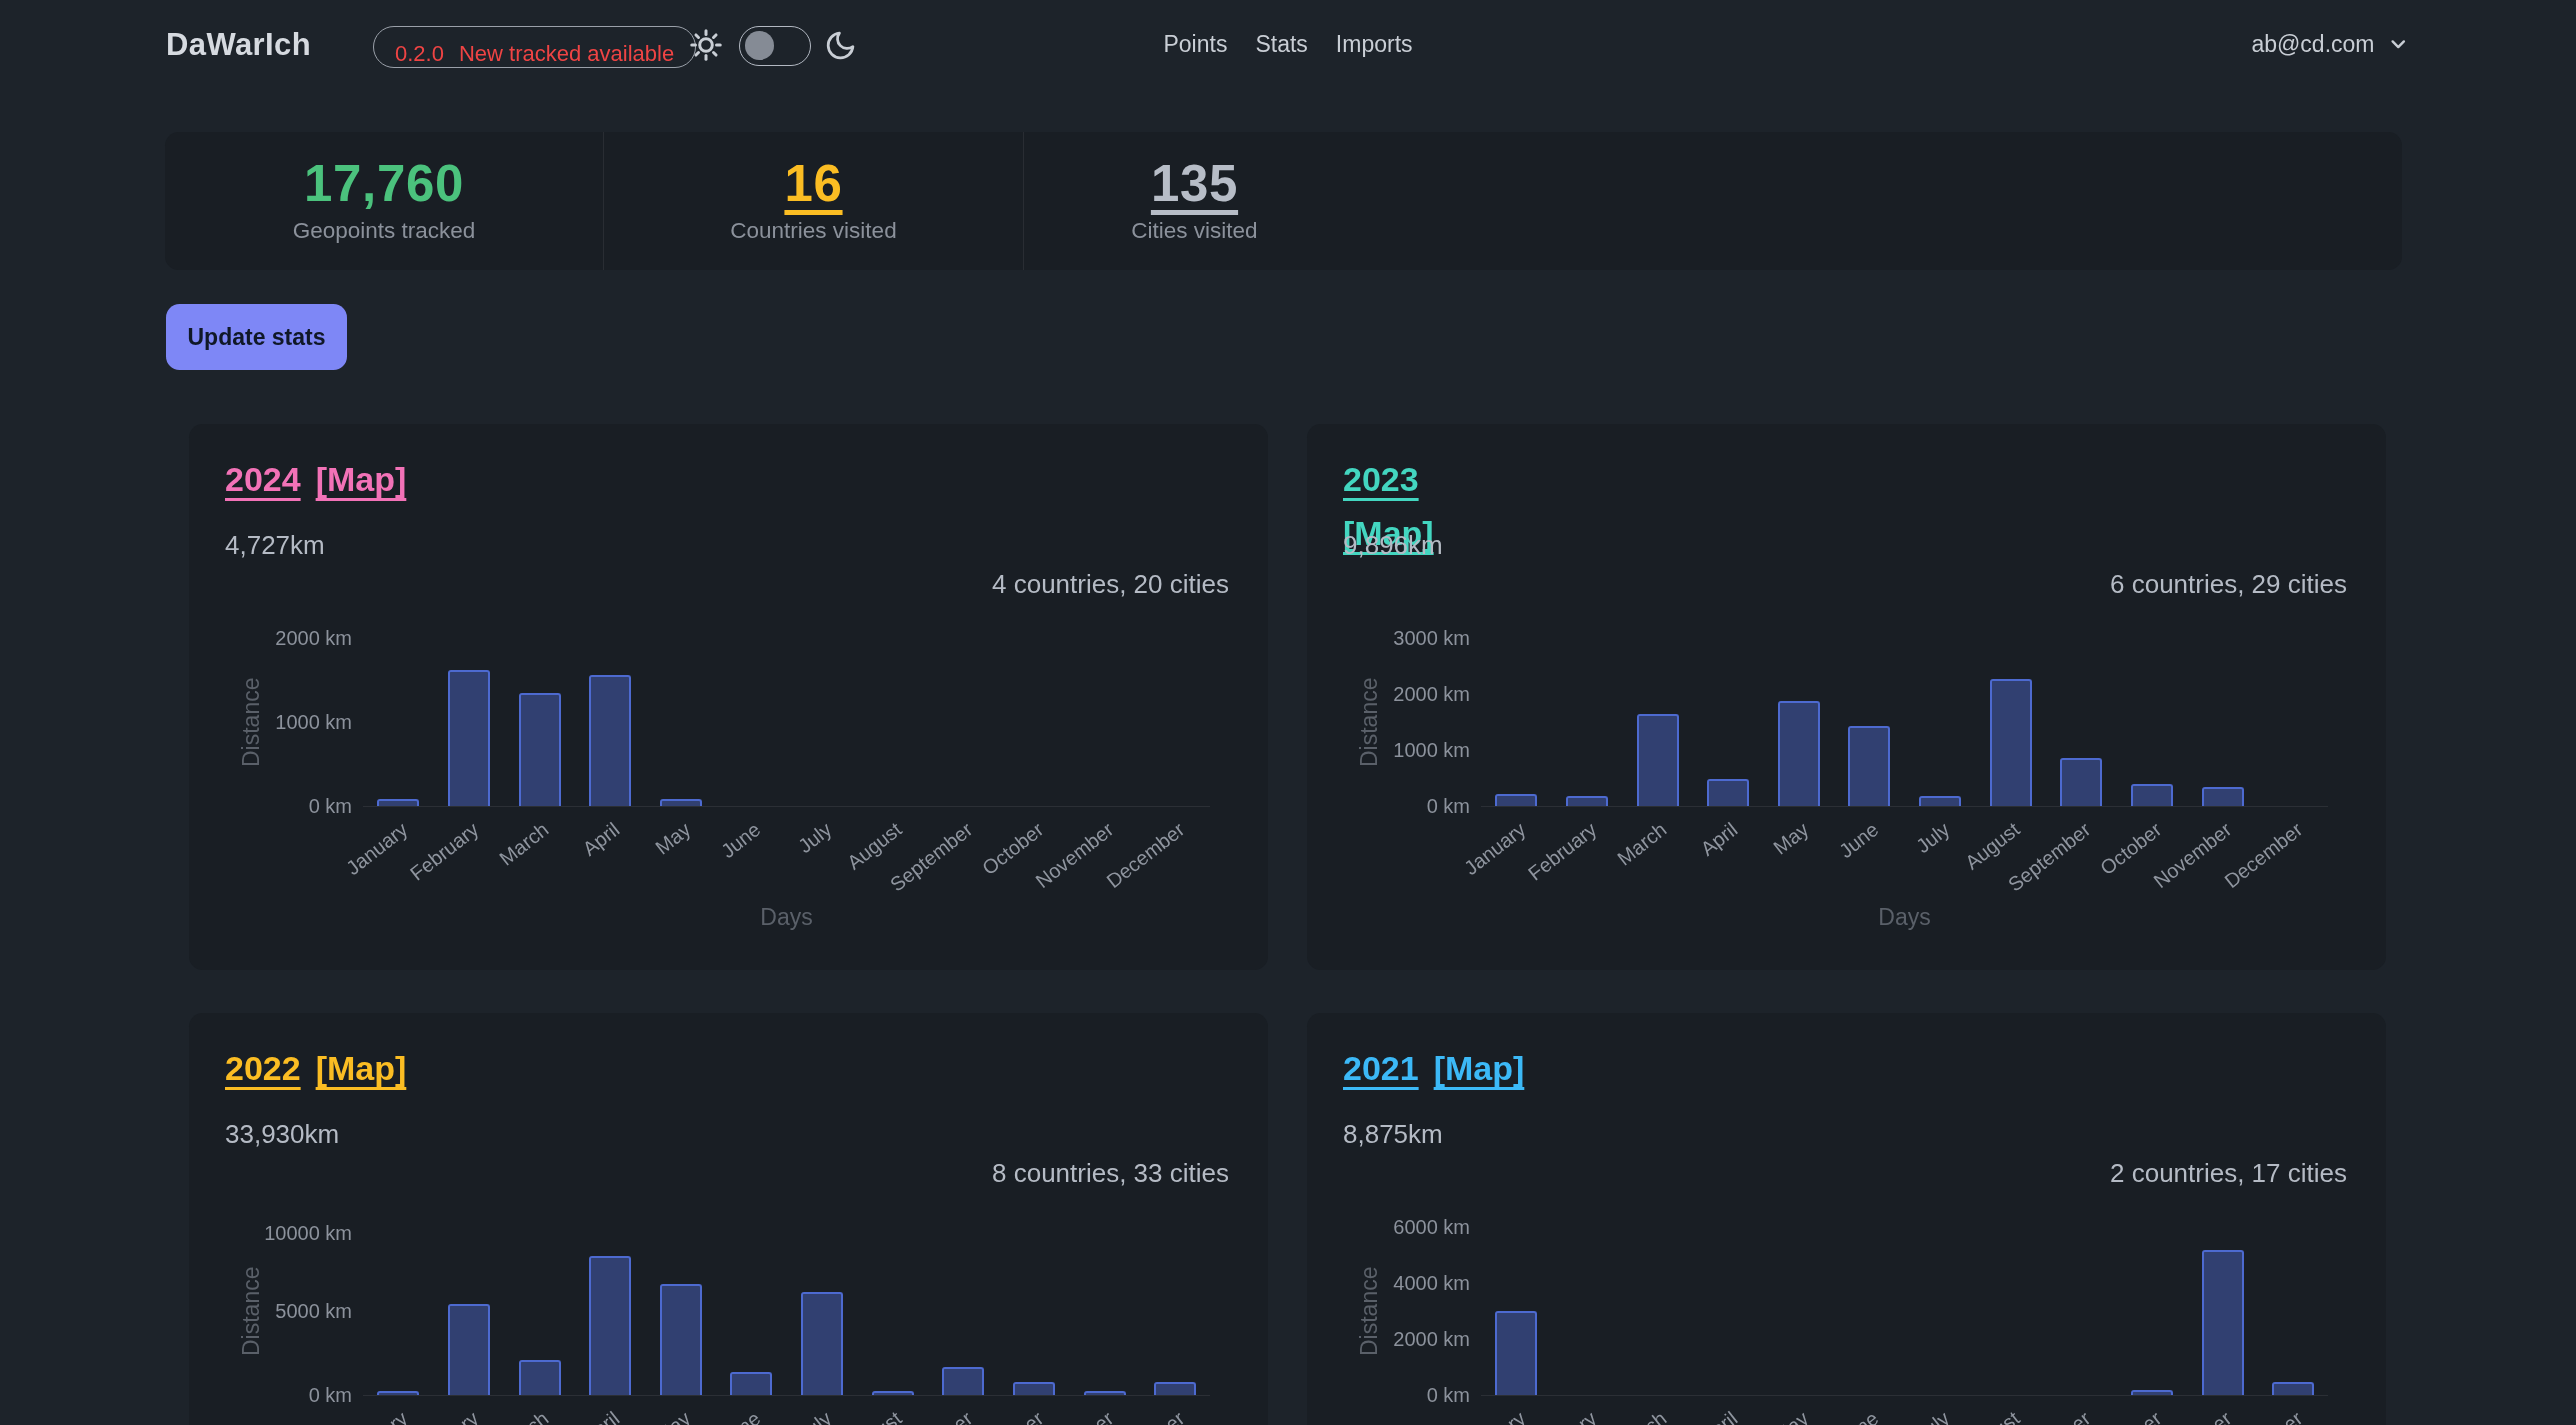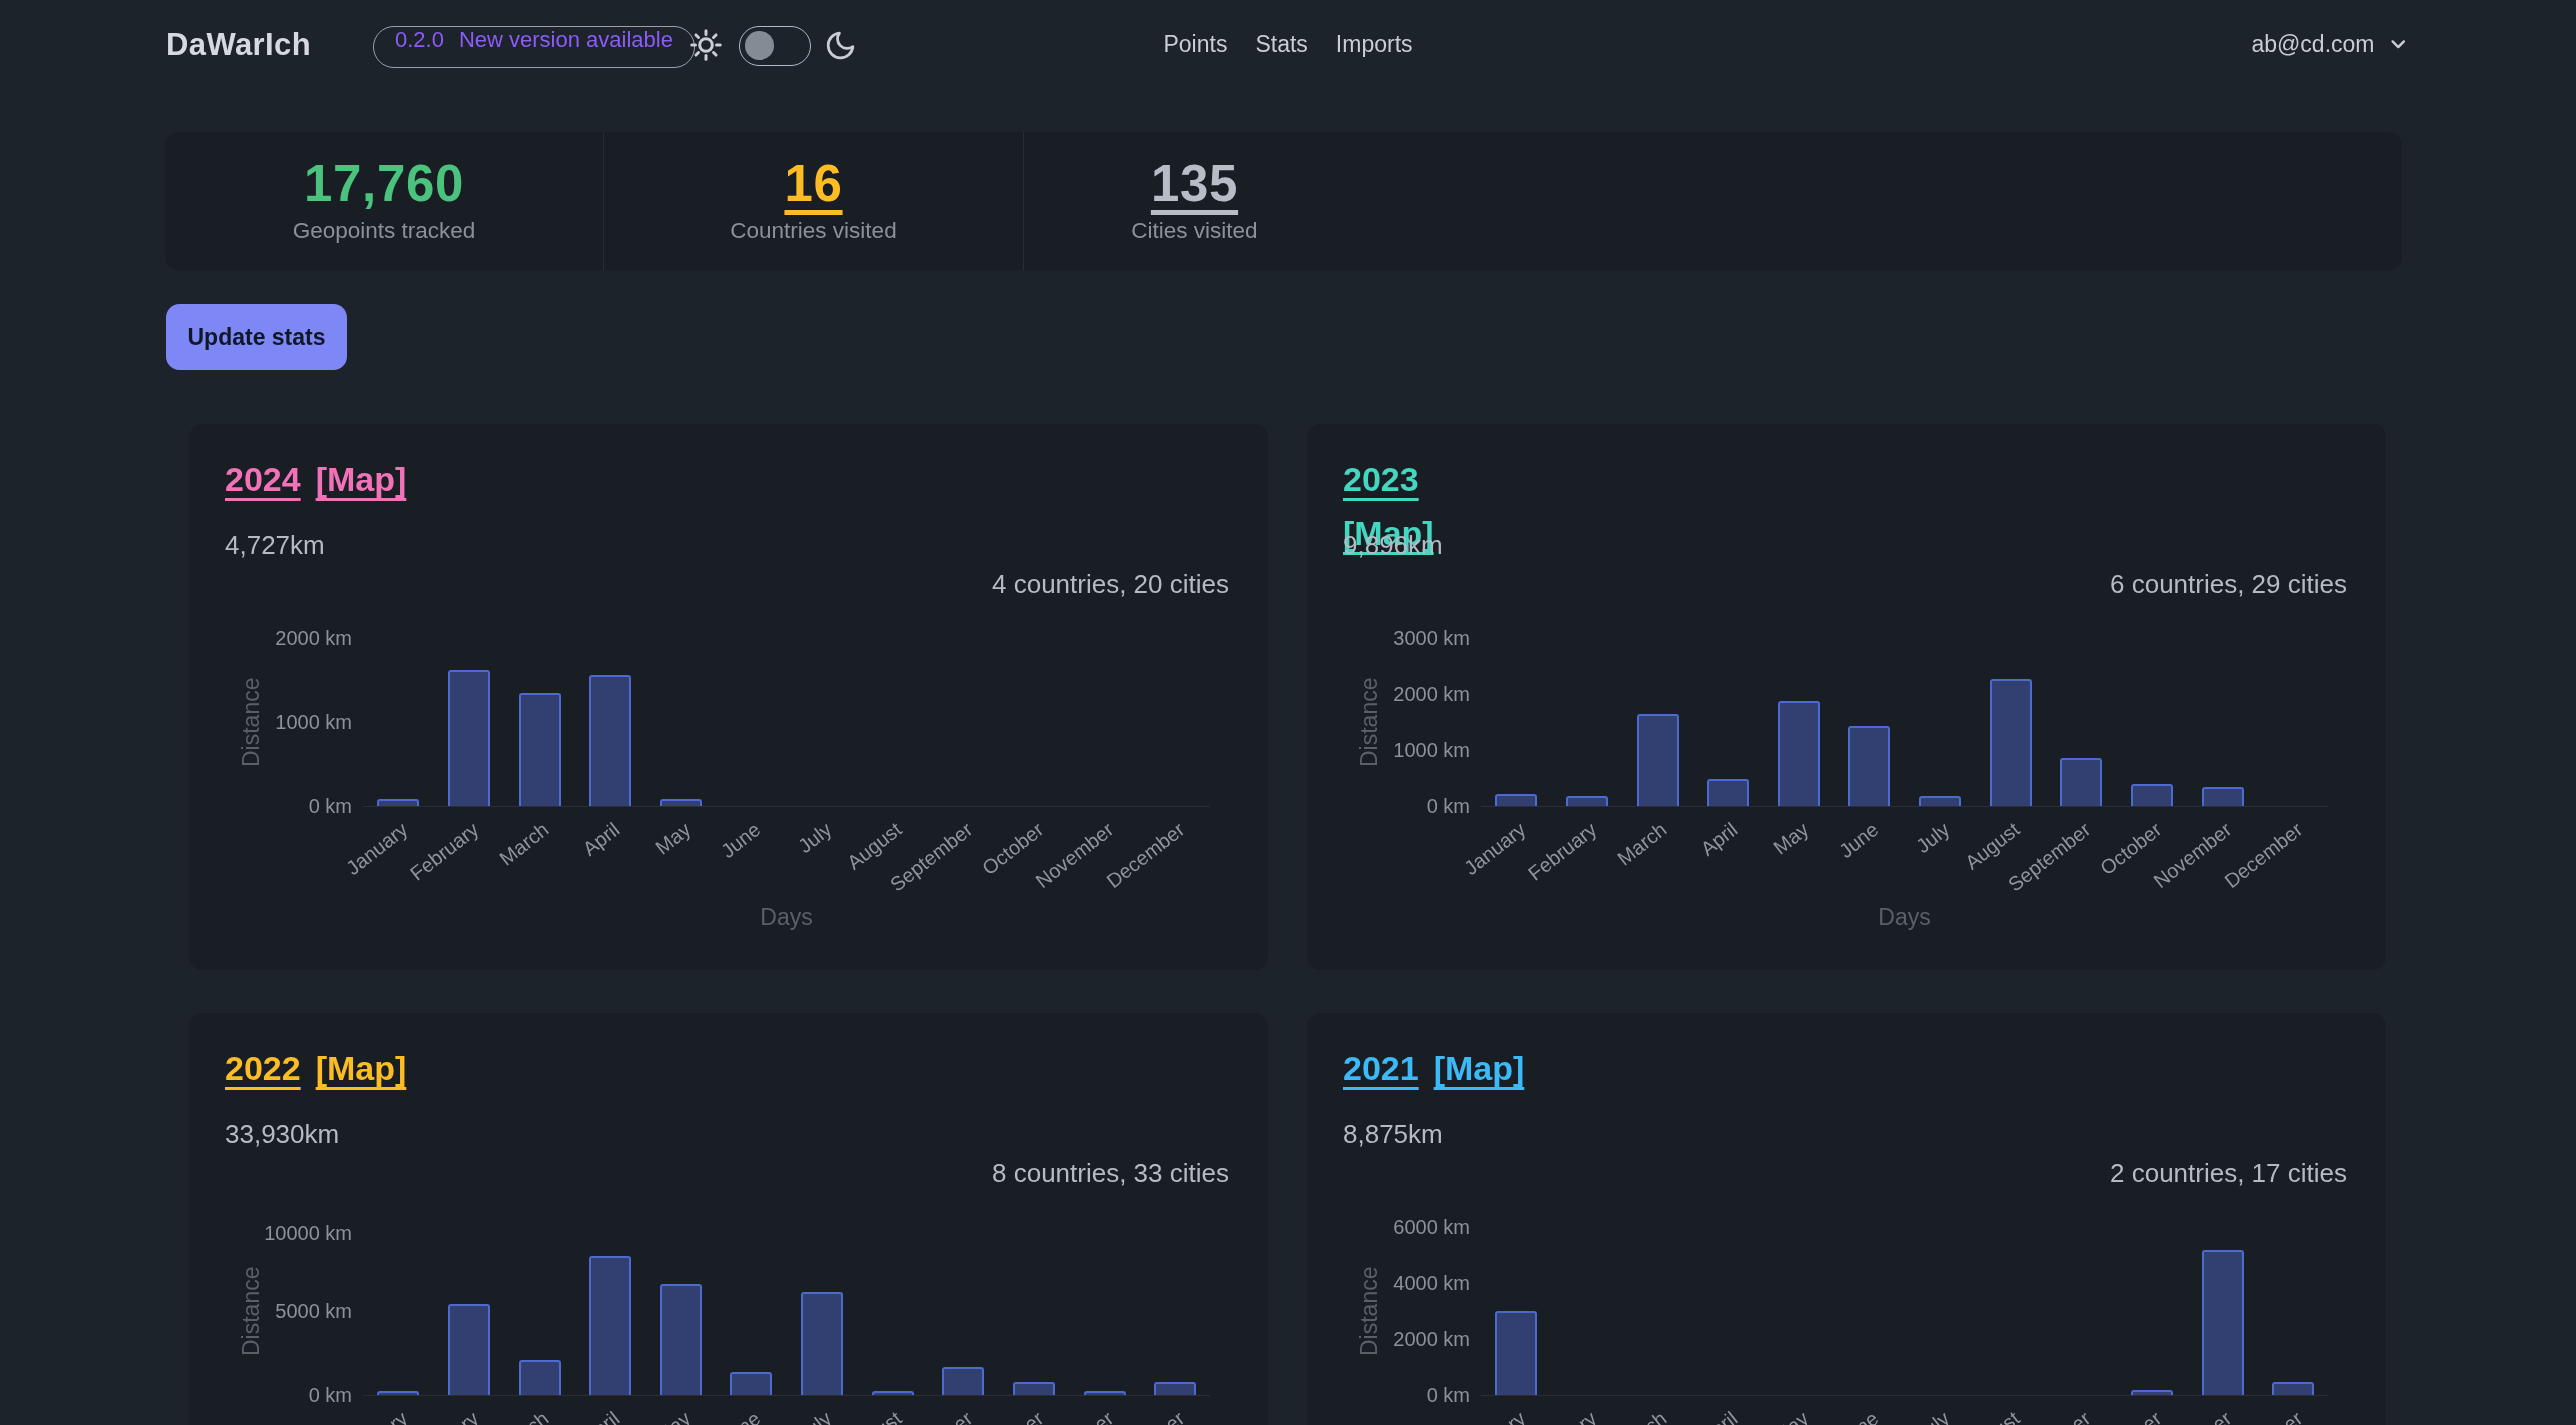--- a/index.html
+++ b/index.html
@@ -5,21 +5,21 @@
   html,body{margin:0;padding:0;}
   body{
     position:relative;width:2576px;height:1425px;overflow:hidden;
     background:#1d232a;font-family:"Liberation Sans",sans-serif;
     -webkit-font-smoothing:antialiased;
   }
   
   .header{position:absolute;left:0;top:0;width:100%;height:93px;}
   .logo{position:absolute;left:166px;top:27px;font-size:31px;font-weight:700;color:#d6dae0;letter-spacing:0.4px;}
   .badge{position:absolute;left:373px;top:25.5px;height:42px;border:1.5px solid #9aa0a9;border-radius:22.5px;
-         display:flex;align-items:flex-start;gap:15px;padding:0 21px;font-size:22px;color:#8b5cf6;box-sizing:border-box;cursor:pointer;}
+         display:flex;align-items:flex-end;gap:15px;padding:0 21px;font-size:22px;color:#ef4444;box-sizing:border-box;cursor:pointer;}
   .icon-sun{position:absolute;left:688px;top:27px;width:36px;height:36px;}
   .toggle{position:absolute;left:739px;top:25.5px;width:72px;height:40px;border:1.5px solid #b2b8c2;border-radius:21px;box-sizing:border-box;cursor:pointer;}
   .knob{position:absolute;left:5.2px;top:4.5px;width:28.5px;height:28.5px;border-radius:50%;background:#858b95;}
   .icon-moon{position:absolute;left:824px;top:28.5px;width:33px;height:33px;}
   .nav{position:absolute;left:50%;transform:translateX(-50%);top:31px;display:flex;gap:28px;font-size:23px;color:#c9ced5;}
   .nav span{cursor:pointer;}
   .user{position:absolute;right:167px;top:31px;display:flex;align-items:center;gap:12px;font-size:23px;color:#c9ced5;cursor:pointer;}
   
   .stats-row{position:absolute;left:165px;top:132px;width:2237px;height:138px;background:#191e24;border-radius:13.5px;display:flex;overflow:hidden;}
   .stat-cell{display:flex;flex-direction:column;align-items:center;justify-content:center;gap:9px;box-sizing:border-box;}
@@ -48,21 +48,21 @@
   svg{display:block;}
 </style>
 </head>
 <body>
 
 <div class="header">
   <div class="logo">DaWarIch</div>
 
   <div class="badge">
     <span>0.2.0</span>
-    <span>New version available</span>
+    <span>New tracked available</span>
   </div>
 
   <div class="icon-sun">
     <svg width="36" height="36" viewBox="0 0 24 24" fill="none" stroke="#c9ced5" stroke-width="2" stroke-linecap="round">
       <circle cx="12" cy="12" r="4.2"></circle>
       <line x1="12" y1="2.5" x2="12" y2="5"></line>
         <line x1="12" y1="19" x2="12" y2="21.5"></line>
       <line x1="2.5" y1="12" x2="5" y2="12"></line>
         <line x1="19" y1="12" x2="21.5" y2="12"></line>
       <line x1="5.3" y1="5.3" x2="7" y2="7"></line>

